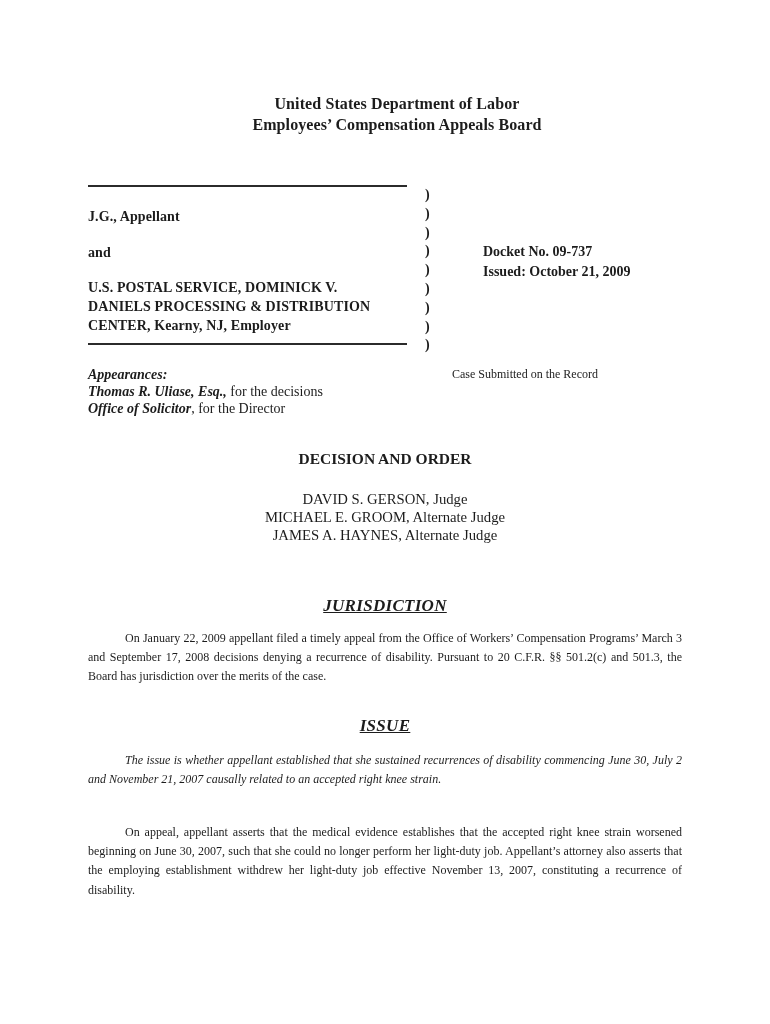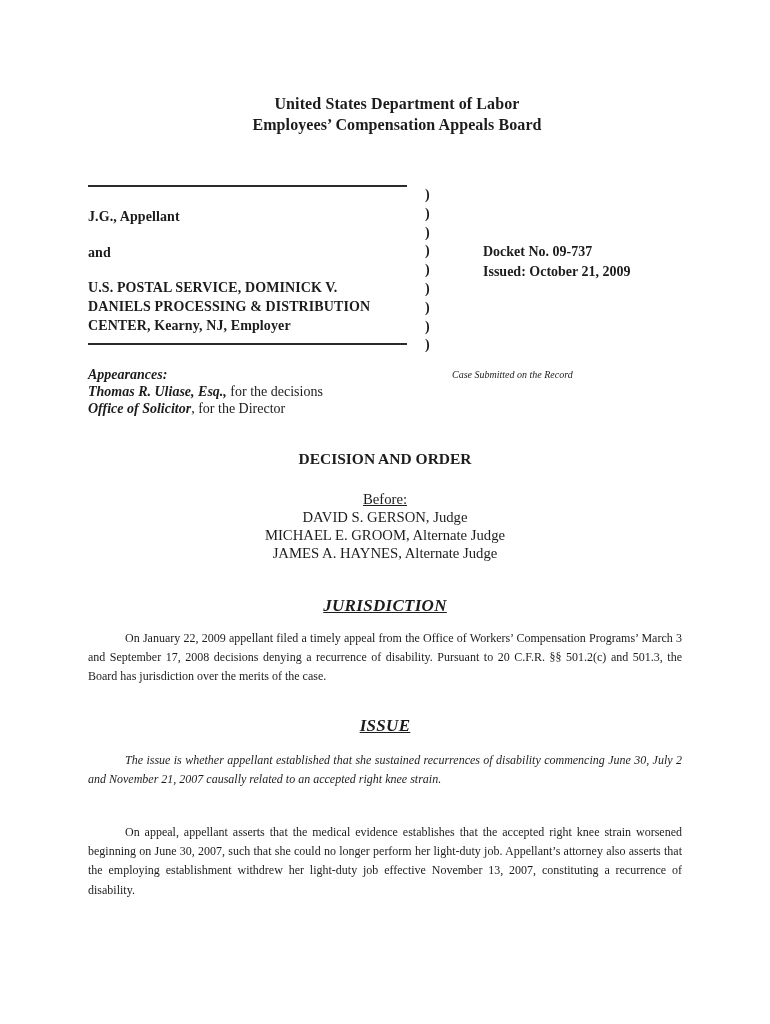--- a/index.html
+++ b/index.html
@@ -54,22 +54,22 @@
 
   
   .appearances {
     left: 88px; top: 366px;
     font-size: 14px; line-height: 17.2px;
     white-space: nowrap;
   }
   .italic { font-style: italic; font-weight: bold; }
   .submission-note {
     left: 452px; top: 366px;
-    font-size: 10px; line-height: 17.2px;
-    font-style: italic; white-space: nowrap;
+    font-size: 12px; line-height: 17.2px;
+    white-space: nowrap;
   }
 
   
   .decision-title {
     top: 450px; left: 0; width: 770px;
     text-align: center; font-weight: 700; font-size: 15.5px;
   }
   .panel {
     top: 490px; left: 0; width: 770px;
     text-align: center; font-size: 14.7px; line-height: 18px;
@@ -137,21 +137,20 @@
   <div class="italic">Appearances:</div>
   <div><span class="italic">Thomas R. Uliase, Esq.,</span><span> for the decisions</span></div>
   <div><span class="italic">Office of Solicitor</span><span>, for the Director</span></div>
 </div>
 
 <div class="abs submission-note">Case Submitted on the Record</div>
 
 <div class="abs decision-title">DECISION AND ORDER</div>
 
 <div class="abs panel">
-  <div class="underline">Before:</div>
   <div>DAVID S. GERSON, Judge</div>
   <div>MICHAEL E. GROOM, Alternate Judge</div>
   <div>JAMES A. HAYNES, Alternate Judge</div>
 </div>
 
 <div class="abs section-heading jurisdiction-heading">JURISDICTION</div>
 <p class="abs body-para jur-para">On January 22, 2009 appellant filed a timely appeal from the Office of Workers’ Compensation Programs’ March 3 and September 17, 2008 decisions denying a recurrence of disability.  Pursuant to 20 C.F.R. §§ 501.2(c) and 501.3, the Board has jurisdiction over the merits of the case.</p>
 
 <div class="abs section-heading issue-heading">ISSUE</div>
 <p class="abs body-para issue-para-1">The issue is whether appellant established that she sustained recurrences of disability commencing June 30, July 2 and November 21, 2007 causally related to an accepted right knee strain.</p>

